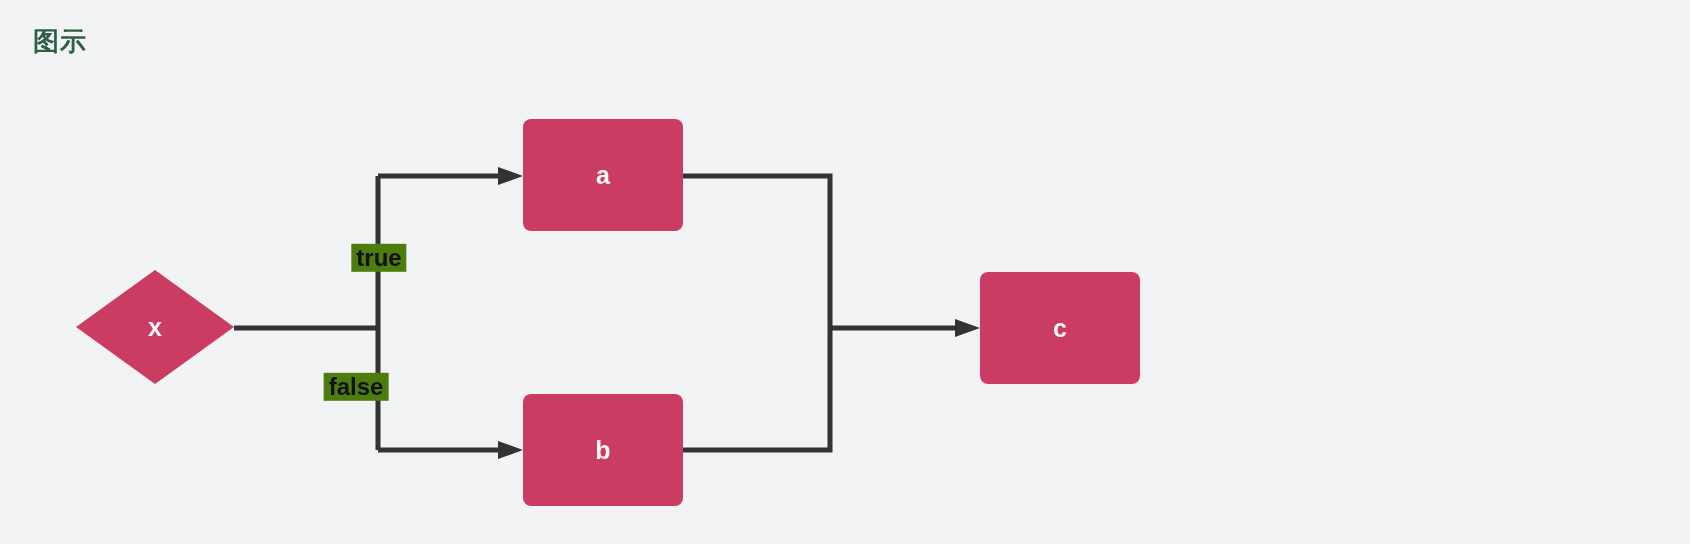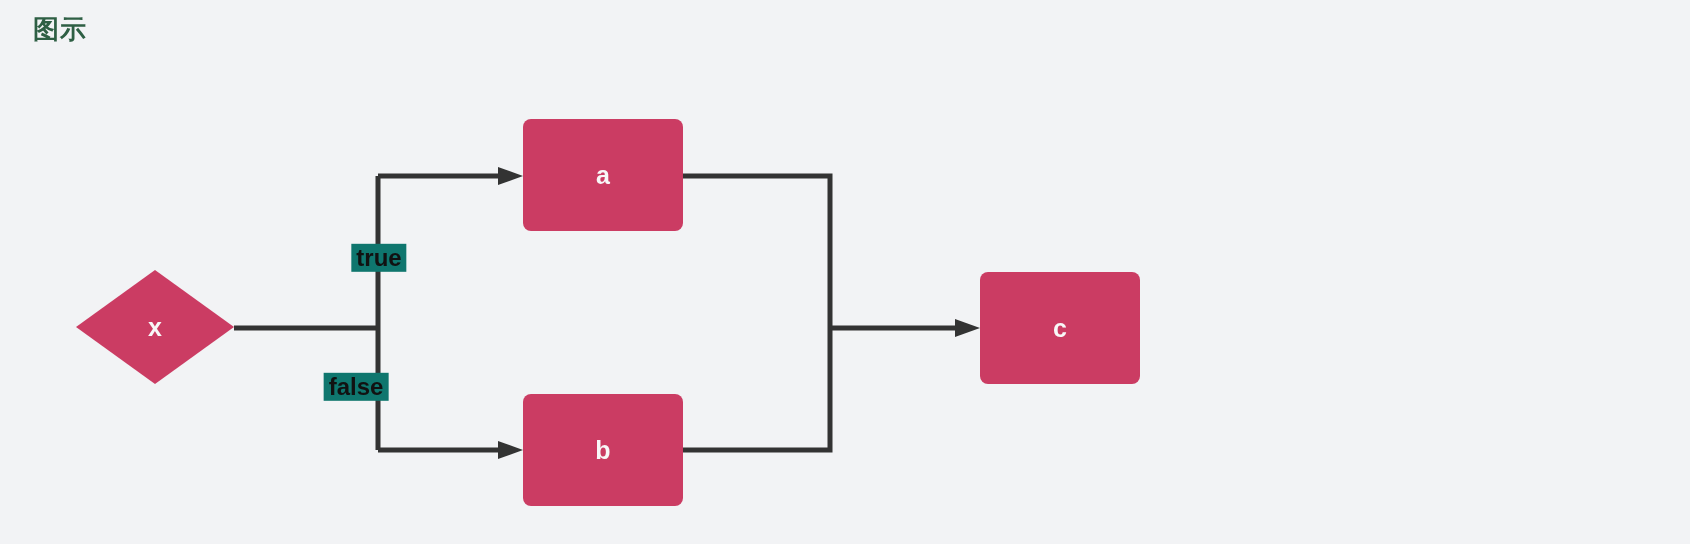--- a/index.html
+++ b/index.html
@@ -11,21 +11,21 @@
   }
   .canvas {
     position: relative;
     width: 1690px;
     height: 544px;
     background: #f2f3f5;
   }
   .page-title {
     position: absolute;
     left: 33px;
-    top: 12px;
+    top: 24px;
     font-size: 26px;
     font-weight: bold;
     color: #2e5f44;
     letter-spacing: 1px;
   }
   .edge-svg {
     position: absolute;
     left: 0;
     top: 0;
     width: 1690px;
@@ -57,21 +57,21 @@
     left: 76px;
     top: 270px;
     width: 158px;
     height: 114px;
     clip-path: polygon(50% 0%, 100% 50%, 50% 100%, 0% 50%);
     border-radius: 0;
   }
   .edge-label {
     position: absolute;
     transform: translate(-50%, -50%);
-    background: #0f766e;
+    background: #4d7c0f;
     color: #111111;
     font-size: 24px;
     font-weight: bold;
     line-height: 1.1;
     padding: 1px 5px;
     white-space: nowrap;
   }
   .edge-label-true { left: 379px; top: 258px; }
   .edge-label-false { left: 356px; top: 387px; }
 </style>

